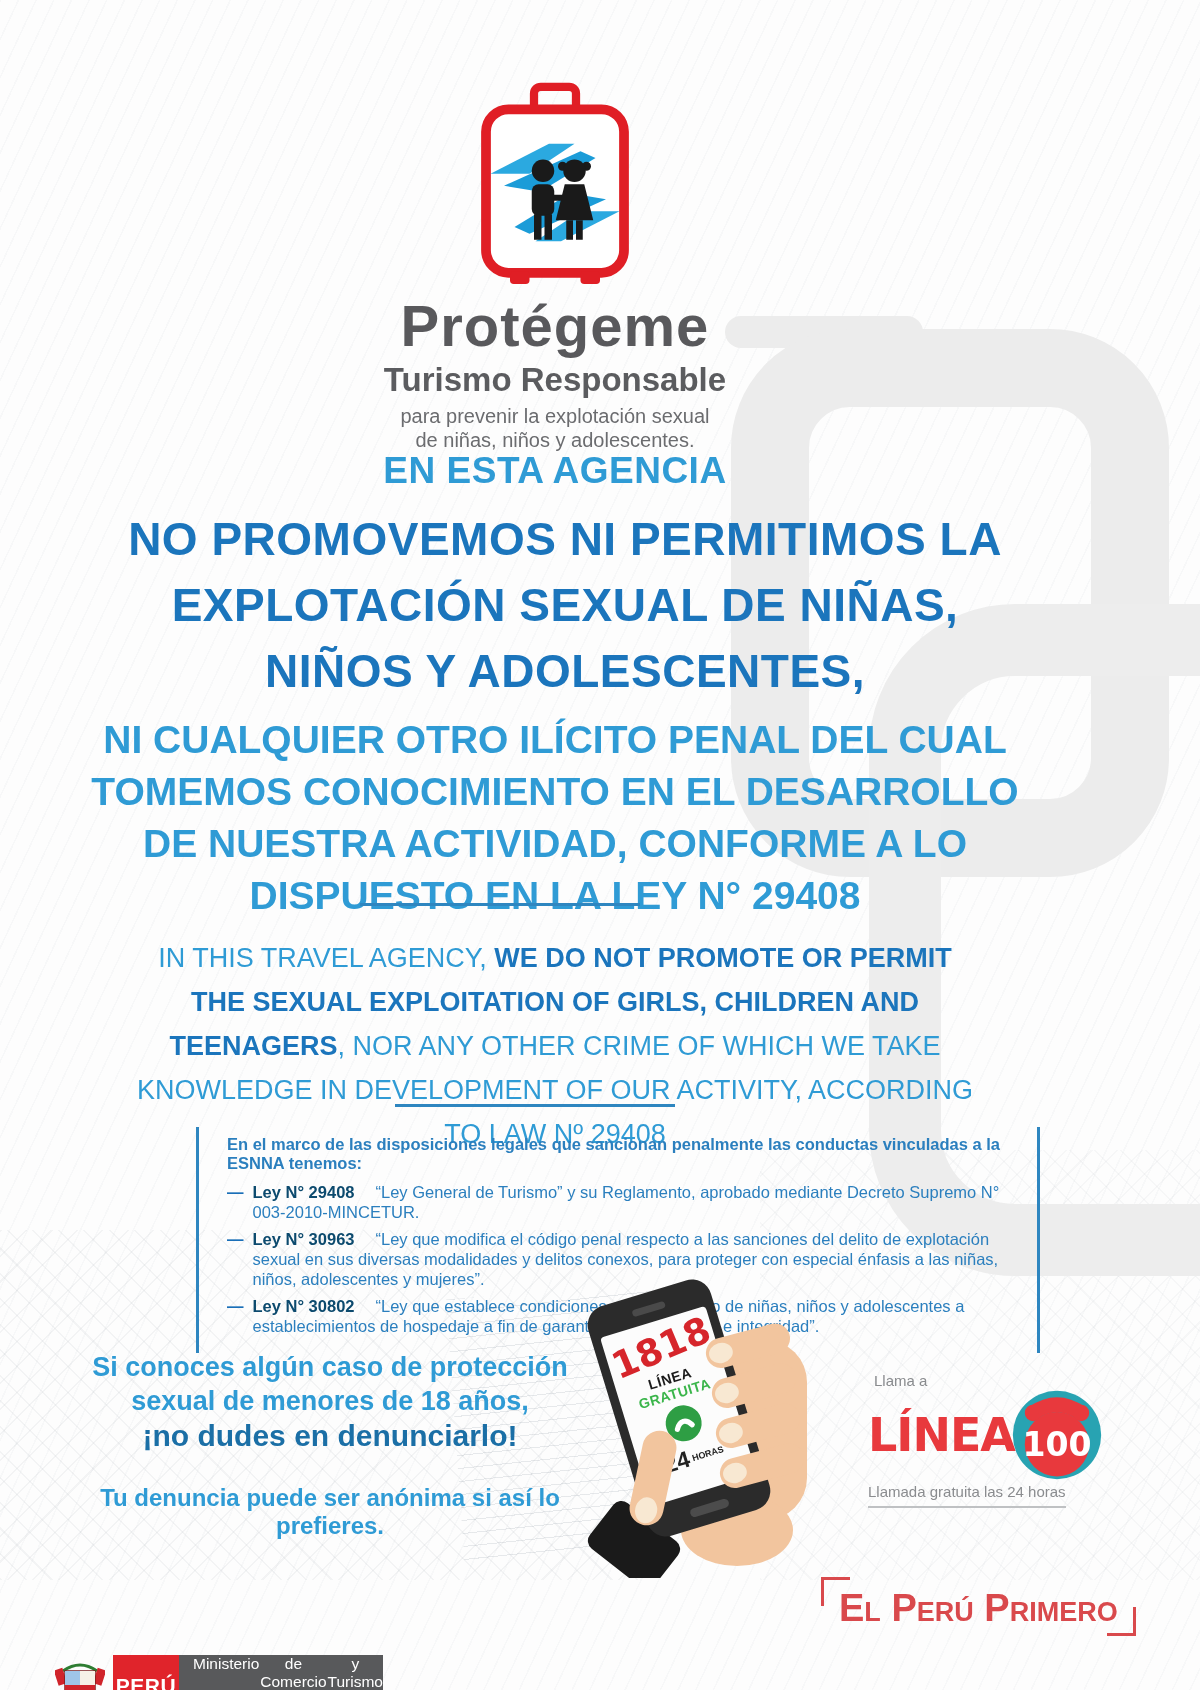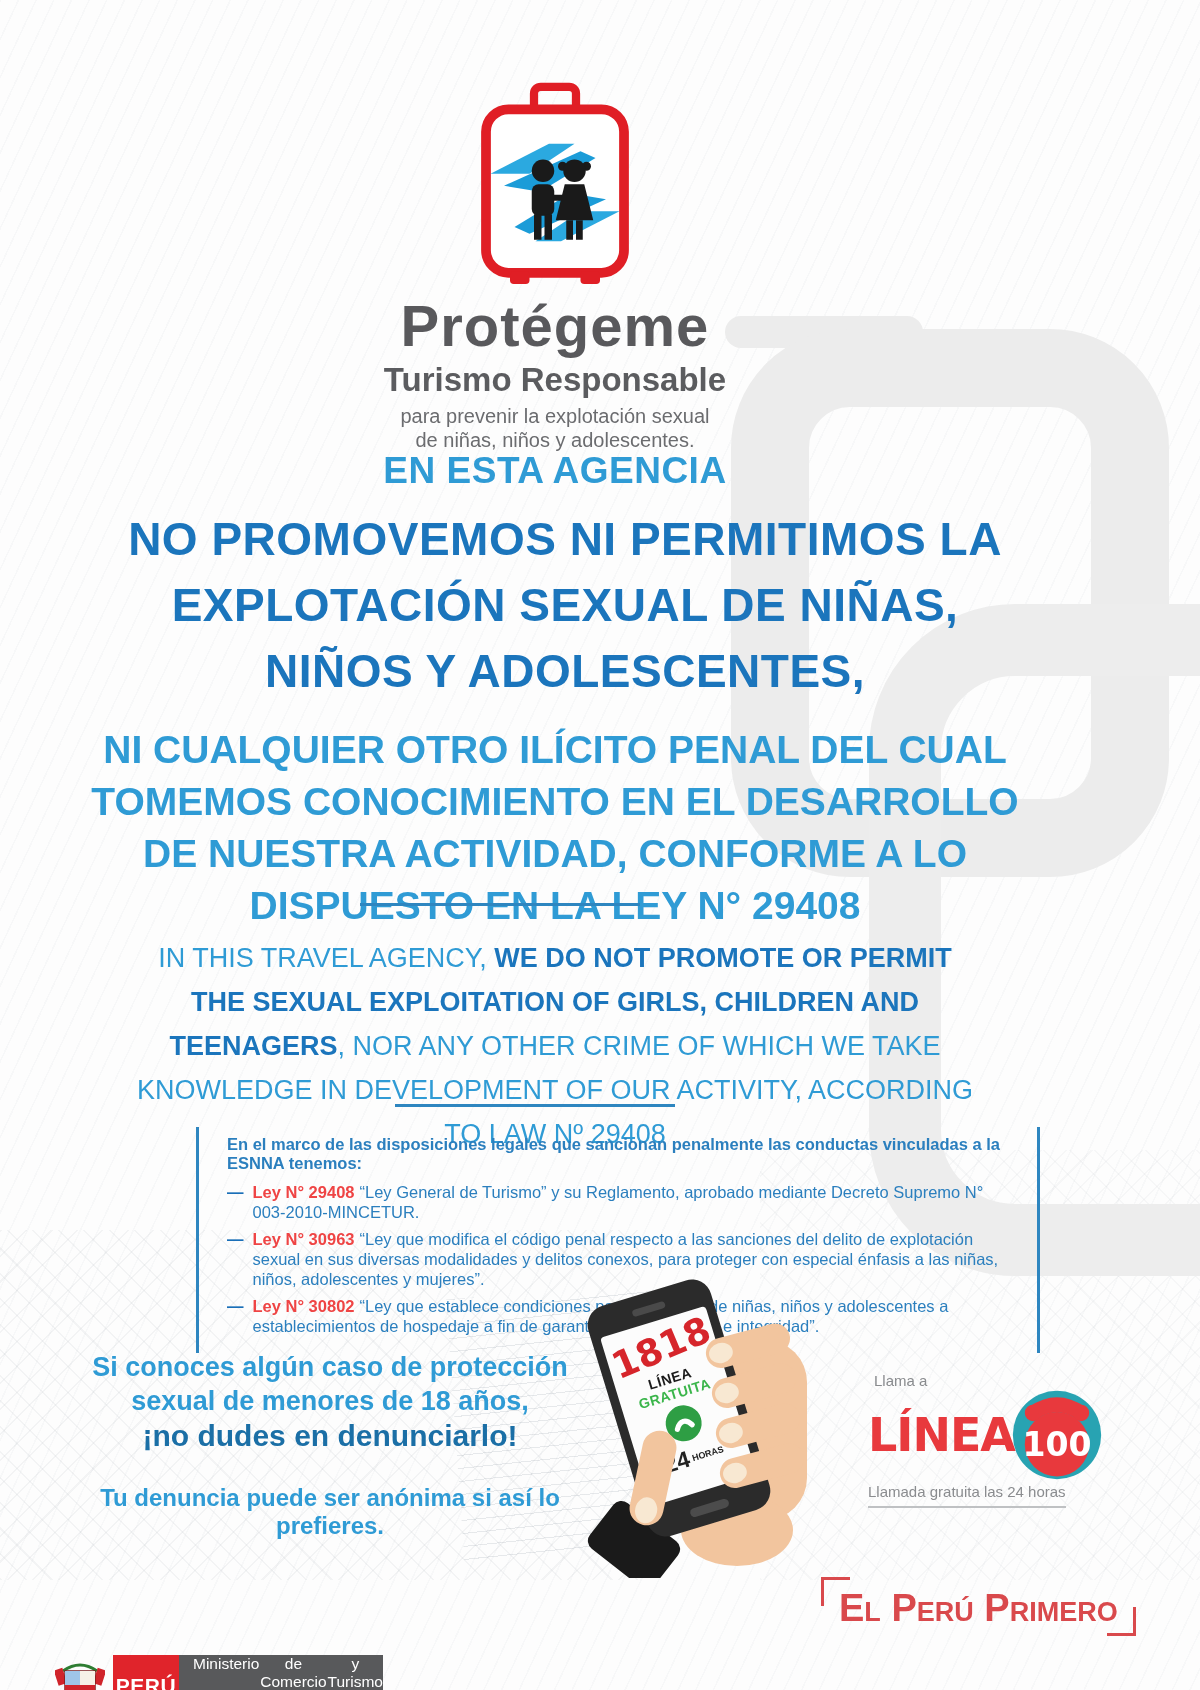--- a/index.html
+++ b/index.html
@@ -32,39 +32,39 @@
   .logo-title{font-size:58px;font-weight:700;color:#59595C;letter-spacing:1px;margin-top:-8px;}
   .logo-sub{font-size:33px;font-weight:600;color:#5B5C5F;margin-top:2px;}
   .logo-tag{font-size:20px;font-weight:500;color:#6B6C6F;line-height:1.18;margin-top:6px;}
 
   
   .headline{position:absolute;left:0;top:450px;width:1110px;text-align:center;}
   .hl-intro{font-size:37px;font-weight:700;color:#2F9BD5;letter-spacing:0.5px;}
   .hl-bold{font-size:46px;font-weight:800;color:#1B75BC;line-height:66px;letter-spacing:0.5px;margin-left:20px;}
   .hl-bold-block{margin-top:14px;}
   .hl-light{font-size:39px;font-weight:600;color:#2F9BD5;line-height:52px;}
-  .hl-light-block{margin-top:20px;}
+  .hl-light-block{margin-top:10px;}
 
   .divider{position:absolute;height:3px;background:#2E86C0;}
   .divider-1{left:360px;top:903px;width:280px;}
   .divider-2{left:395px;top:1104px;width:280px;}
 
   
   .english{position:absolute;left:135px;top:936px;width:840px;text-align:center;
     font-size:27px;line-height:44px;color:#2F9BD5;font-weight:500;}
   .english b{color:#1B75BC;font-weight:800;}
 
   
   .legal{position:absolute;left:196px;top:1127px;width:844px;box-sizing:border-box;
     border-left:3px solid #2E86C0;border-right:3px solid #2E86C0;
     padding:8px 24px 10px 28px;}
   .legal-intro{font-size:16.5px;font-weight:600;color:#2B7FBE;margin-bottom:9px;}
   .legal-item{display:flex;margin-bottom:7px;font-size:16.5px;line-height:20px;color:#2B7FBE;}
   .legal-dash{font-weight:800;color:#1A6FB8;margin-right:9px;flex:0 0 auto;}
-  .legal-law{font-weight:800;color:#ef4444;margin-right:5px;}
+  .legal-law{font-weight:800;color:#0c4a6e;margin-right:21px;}
 
   
   .report{position:absolute;left:90px;top:1350px;width:480px;text-align:center;}
   .rp-l1,.rp-l2{font-size:27px;font-weight:600;color:#2F9BD5;line-height:34px;}
   .rp-l3{font-size:30px;font-weight:800;color:#1B6FA6;line-height:36px;}
   .rp-l4{font-size:24px;font-weight:700;color:#2F9BD5;margin-top:30px;}
 
   
   .phone-wrap{position:absolute;left:585px;top:1278px;width:240px;height:300px;}
   .hand-back{position:absolute;left:0;top:0;z-index:1;}

